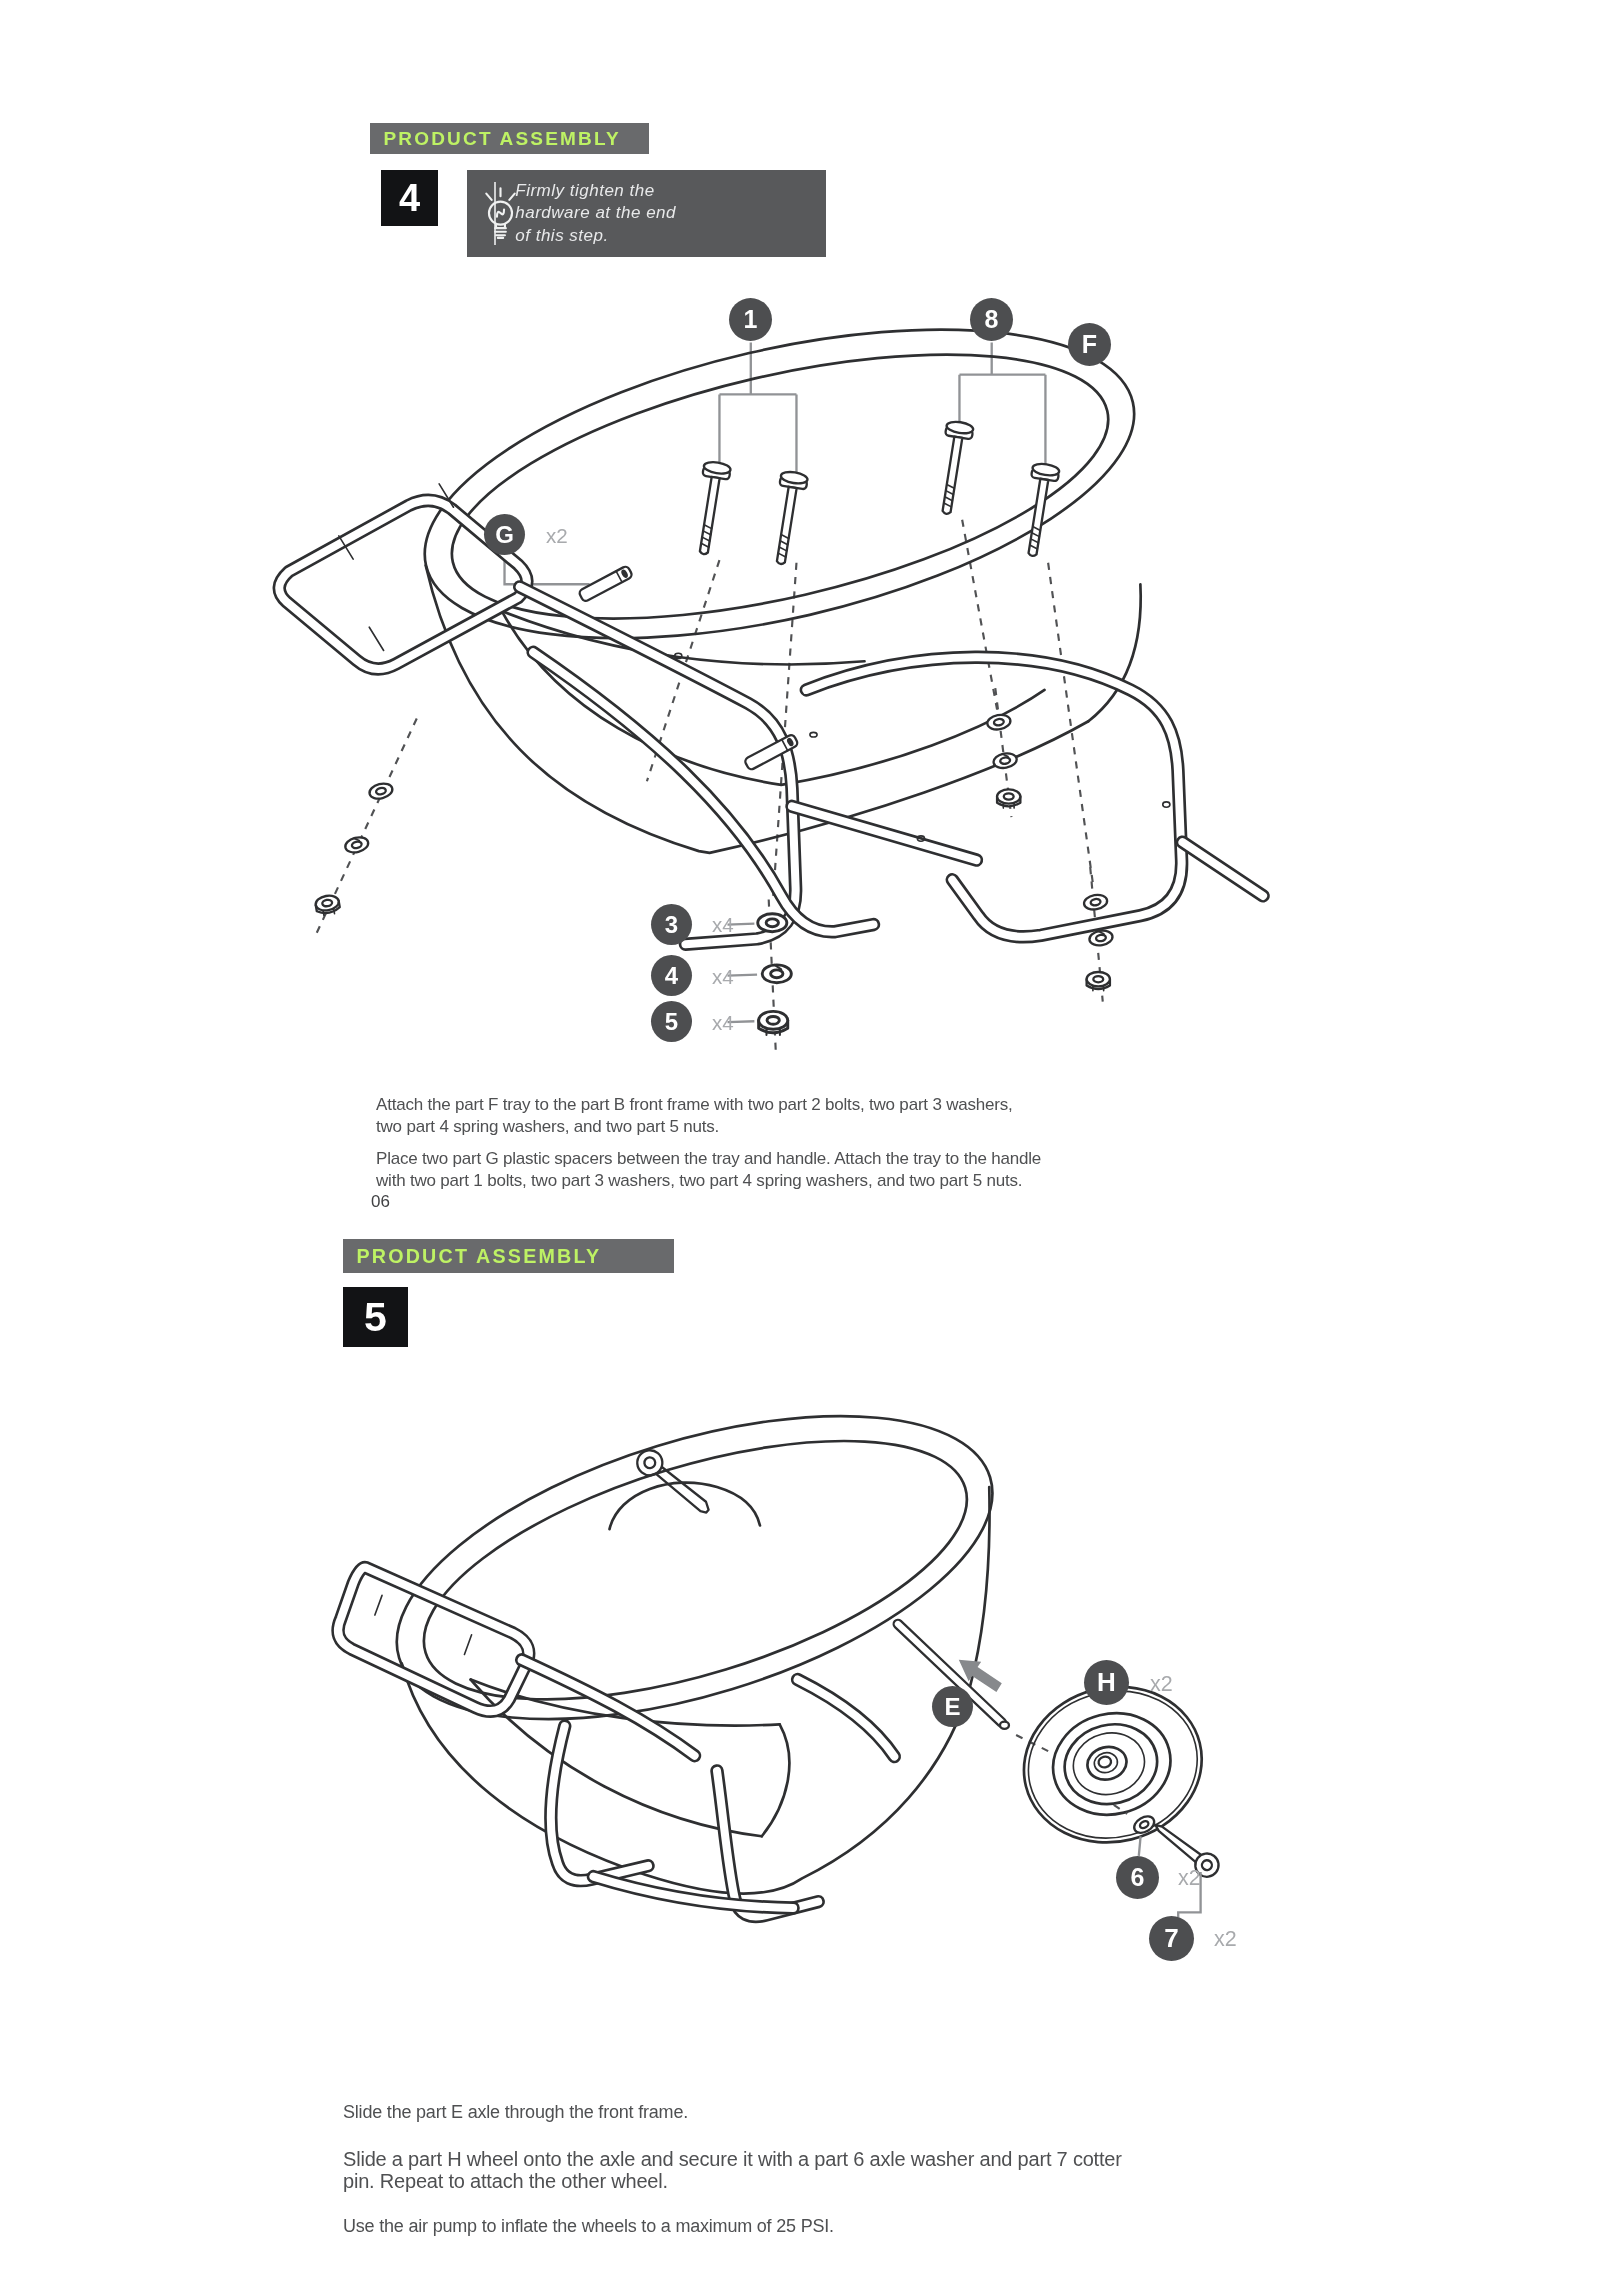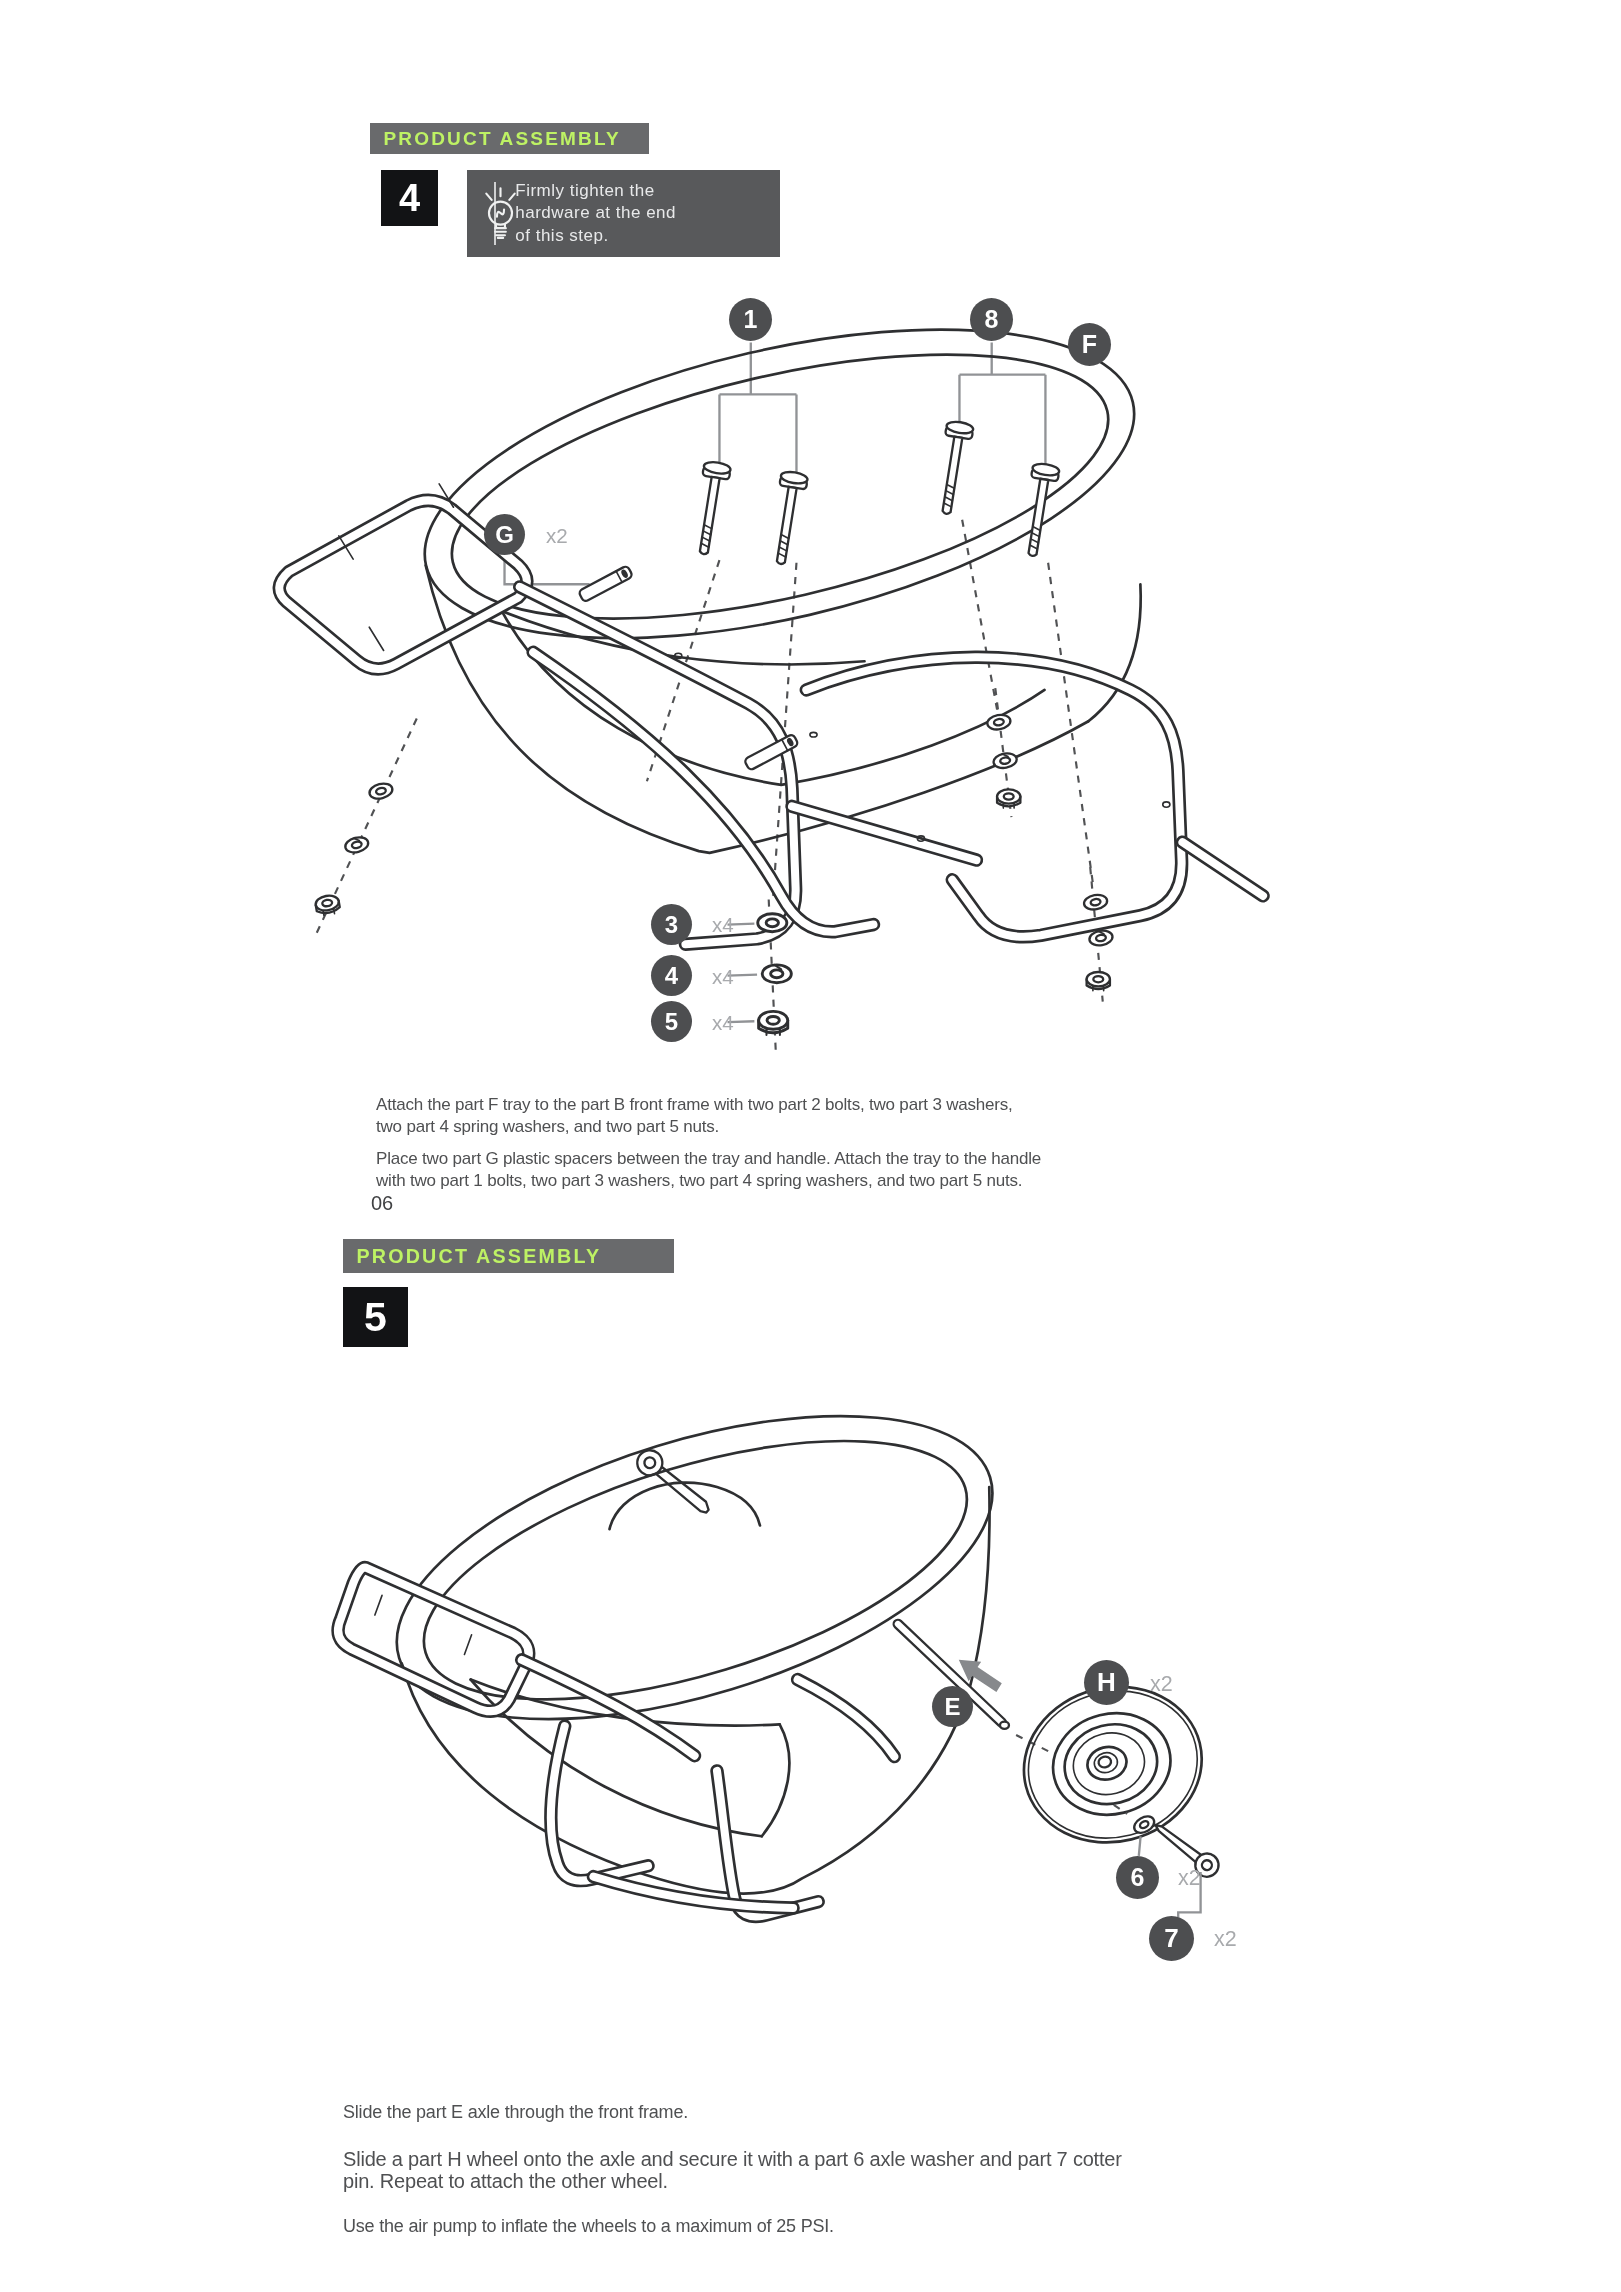--- a/index.html
+++ b/index.html
@@ -35,21 +35,21 @@
 </style>
 </head>
 <body>
 
 <div class="page">
 
   <div class="hdr" style="left:370px;top:123px;width:279px;height:31px;font-size:19px;letter-spacing:2.2px;">PRODUCT ASSEMBLY</div>
 
   <div class="stepbox" style="left:381px;top:170px;width:57px;height:56px;font-size:38px;">4</div>
 
-  <div class="tip" style="left:467px;top:170px;width:313px;height:87px;">
+  <div class="tip" style="left:467px;top:170px;width:359px;height:87px;font-style:italic;">
     <span class="bulbwrap">
       <svg width="39" height="56" viewBox="0 0 44 62">
         <path class="bulb" d="M22 2 L22 11 M6 8 L12 15 M38 8 L32 15"></path>
         <circle class="bulb" cx="22" cy="30" r="13"></circle>
         <path class="bulb" d="M17 42 L17 47 M27 42 L27 47 M16 47 L28 47 M16 51 L28 51 M17 55 L27 55 M19 58 L25 58"></path>
         <path class="bulb" d="M18 34 Q18 26 22 30 Q26 34 26 26"></path>
       </svg>
     </span>
     <span class="divider"></span>
     <span class="txt" style="font-size:17px;line-height:22.4px;">Firmly tighten the
@@ -219,21 +219,21 @@
   <div class="count" style="left:696px;top:913px;font-size:20.6px;">x4</div>
   <div class="callout" style="left:651px;top:955px;width:41px;height:41px;font-size:24px;">4</div>
   <div class="count" style="left:696px;top:965px;font-size:20.6px;">x4</div>
   <div class="callout" style="left:651px;top:1001px;width:41px;height:41px;font-size:24px;">5</div>
   <div class="count" style="left:696px;top:1011px;font-size:20.6px;">x4</div>
 
   <div class="para" style="left:376px;top:1094px;width:878px;font-size:17px;line-height:21.5px;">Attach the part F tray to the part B front frame with two part 2 bolts, two part 3 washers,
 two part 4 spring washers, and two part 5 nuts.</div>
   <div class="para" style="left:376px;top:1148px;width:878px;font-size:17px;line-height:21.5px;">Place two part G plastic spacers between the tray and handle. Attach the tray to the handle
 with two part 1 bolts, two part 3 washers, two part 4 spring washers, and two part 5 nuts.</div>
-  <div class="pageno" style="left:371px;top:1192px;font-size:20px;">06</div>
+  <div class="pageno" style="left:371px;top:1192px;font-size:17px;">06</div>
 
   <div class="hdr" style="left:343px;top:1239px;width:331px;height:34px;font-size:19.7px;letter-spacing:2.2px;">PRODUCT ASSEMBLY</div>
 
   <div class="stepbox" style="left:343px;top:1287px;width:65px;height:60px;font-size:41px;">5</div>
 
   <svg style="left:296px;top:1384px;" width="1039" height="609" viewBox="0 0 1160 680">
 
     <g transform="translate(395 88) rotate(40)">
       <path class="part" d="M12 -5 L76 -7 L84 -2 L84 2 L78 5 L12 5 Z"></path>
       <circle class="part" cx="0" cy="0" r="14"></circle>

